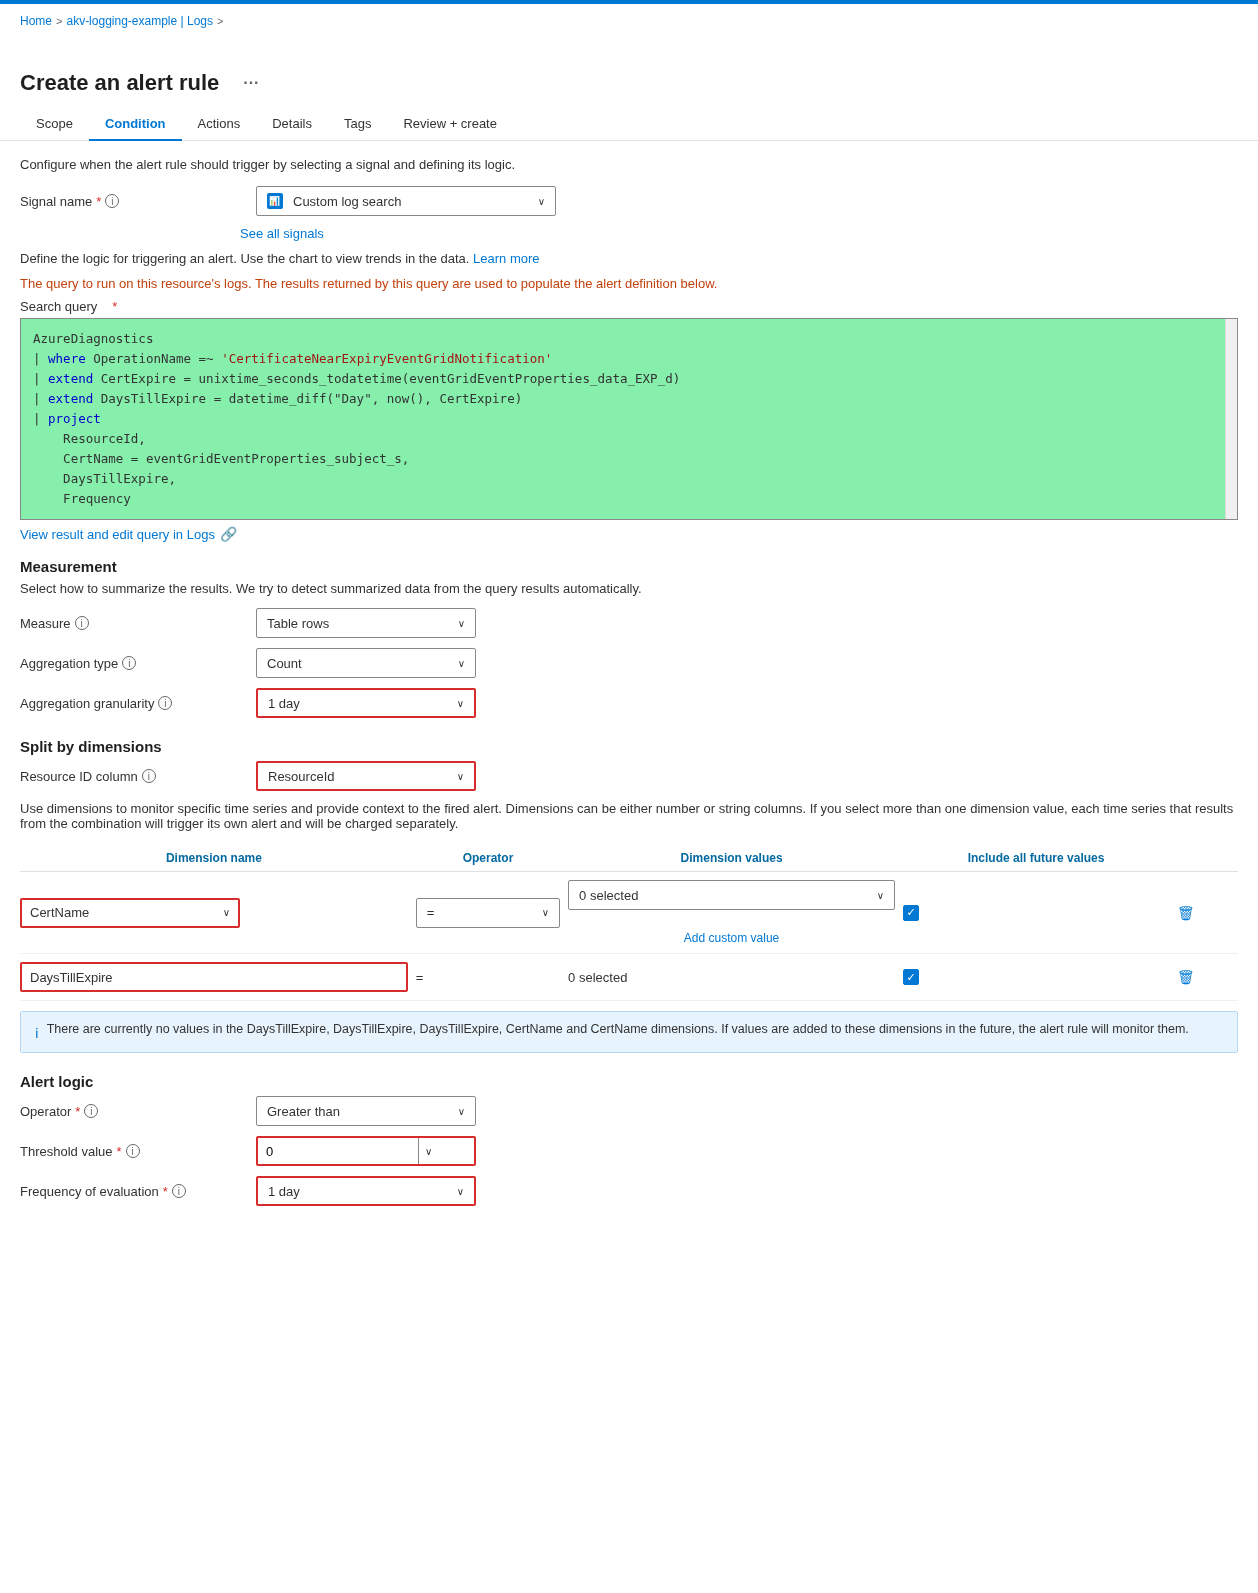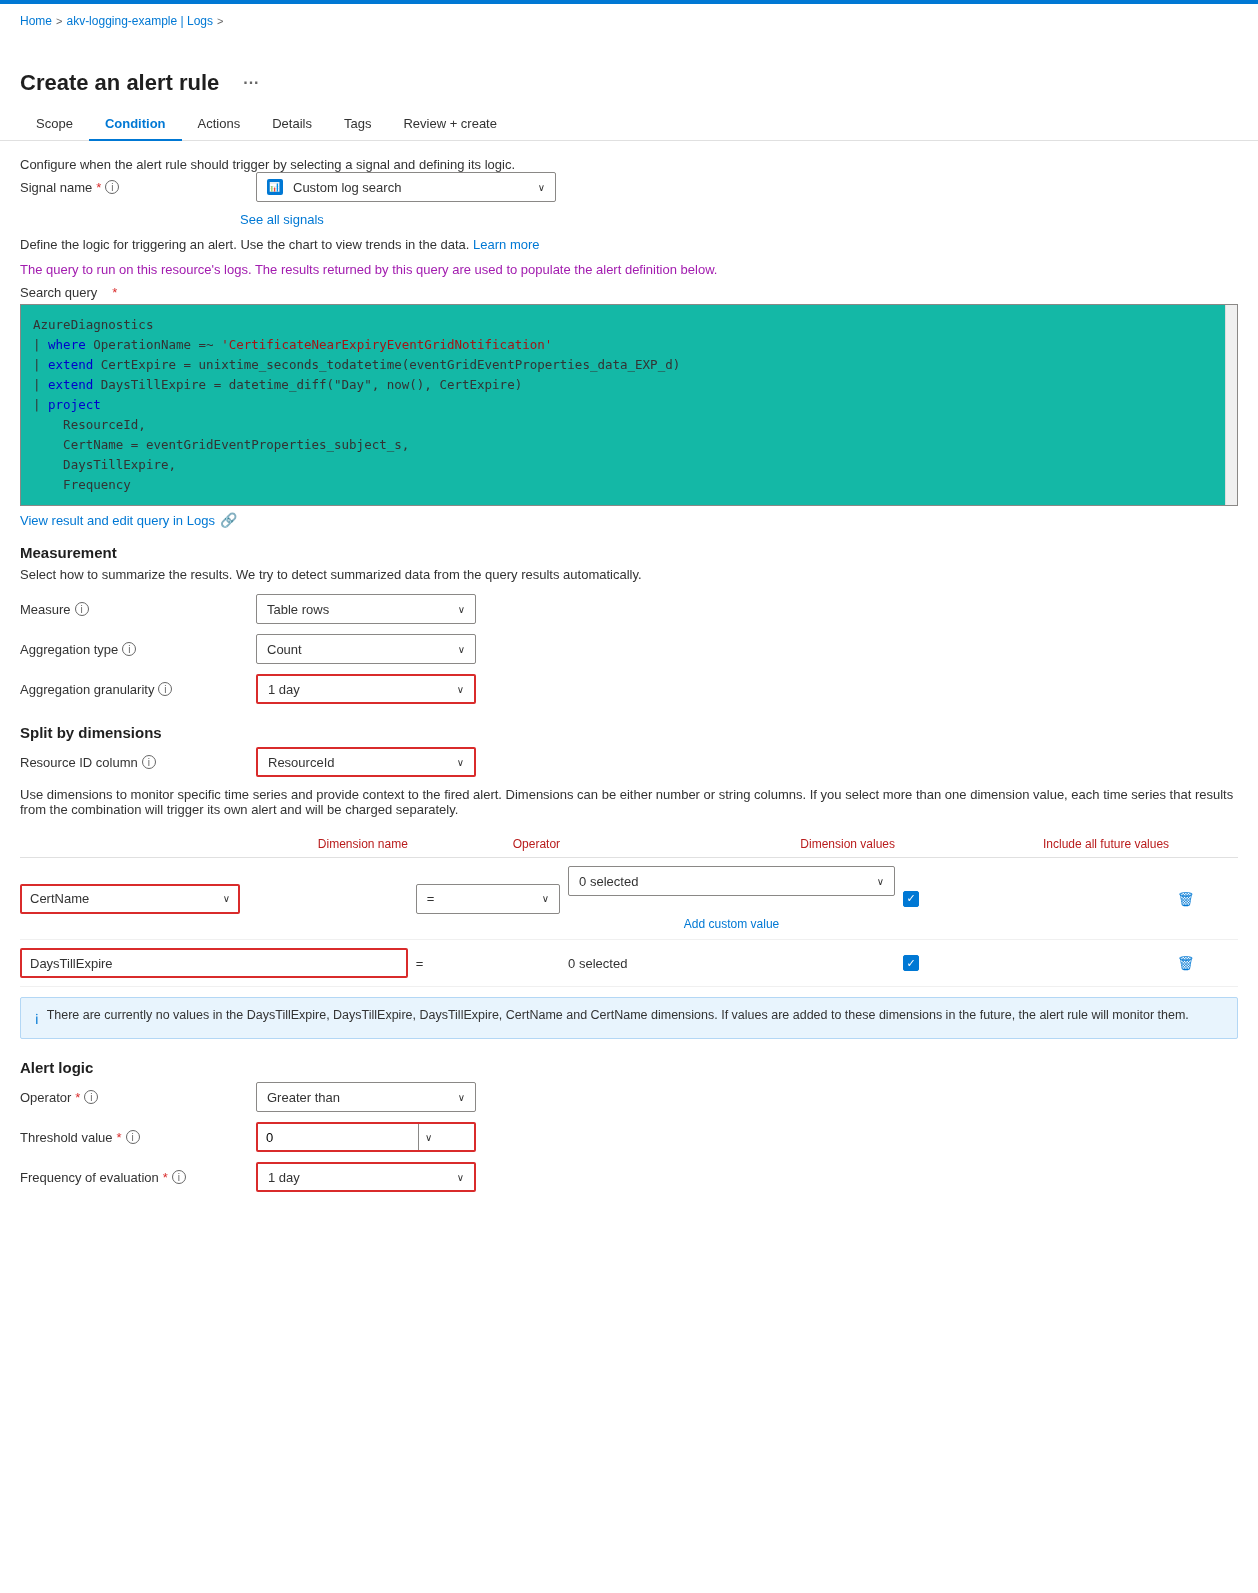--- a/index.html
+++ b/index.html
@@ -59,20 +59,21 @@
       color: #0078d4;
       border-bottom: 2px solid #0078d4;
       font-weight: 600;
     }
     .content {
       padding: 16px 20px;
     }
     .section-desc {
       font-size: 13px;
       color: #333;
+      margin-bottom: 14px;
     }
     .field-row {
       display: flex;
       align-items: center;
       margin-bottom: 10px;
       gap: 16px;
     }
     .field-label {
       width: 220px;
       font-size: 13px;
@@ -127,35 +128,35 @@
       margin-right: 4px;
     }
     .link { color: #0078d4; text-decoration: none; cursor: pointer; font-size: 13px; }
     .see-all { margin-left: 220px; margin-bottom: 10px; }
     .learn-more-line {
       font-size: 13px;
       margin-bottom: 10px;
     }
     .query-desc {
       font-size: 13px;
-      color: #a21caf;
+      color: #c2410c;
       margin-bottom: 8px;
     }
     .search-query-label {
       font-size: 13px;
       color: #333;
       margin-bottom: 4px;
       display: flex;
       align-items: center;
       gap: 15px;
     }
     .search-query-label .req { color: #d92b2b; }
     .query-editor {
       border: 1px solid #8a8886;
-      background: #14b8a6;
+      background: #86efac;
       padding: 10px 12px;
       font-family: 'Consolas', monospace;
       font-size: 12.5px;
       line-height: 1.6;
       min-height: 140px;
       position: relative;
       overflow: hidden;
     }
     .query-editor .q-line { white-space: pre; }
     .q-red { color: #a31515; }
@@ -188,24 +189,24 @@
       margin-bottom: 12px;
     }
     .split-section { margin-bottom: 16px; }
     .dimensions-desc {
       font-size: 13px;
       color: #333;
       margin-bottom: 14px;
     }
     .dim-table { width: 100%; border-collapse: collapse; }
     .dim-table th {
-      text-align: right;
+      text-align: center;
       font-size: 12px;
-      font-weight: 400;
-      color: #b91c1c;
+      font-weight: 700;
+      color: #0369a1;
       padding: 6px 8px 6px 0;
       border-bottom: 1px solid #e0e0e0;
     }
     .dim-table td {
       padding: 8px 8px 8px 0;
       vertical-align: middle;
       border-bottom: 1px solid #f0f0f0;
     }
     .dim-table .col-name { width: 260px; }
     .dim-table .col-op { width: 100px; }

